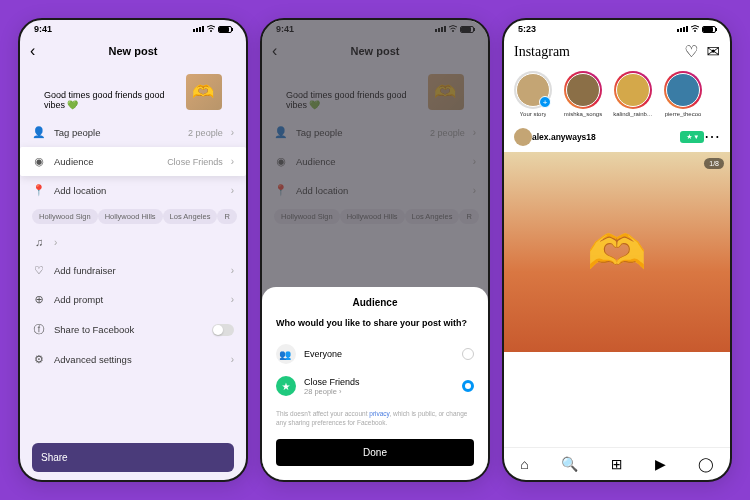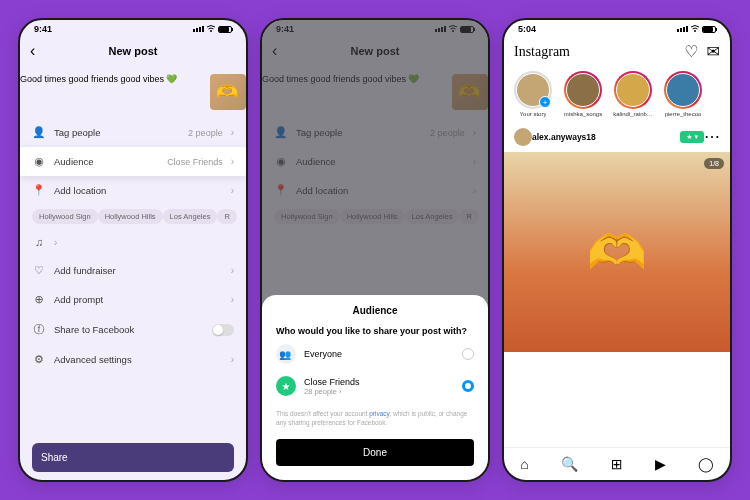--- a/index.html
+++ b/index.html
@@ -10,40 +10,40 @@
 .statusbar .icons{display:flex;gap:2px;align-items:center}
 .bars{display:inline-flex;gap:1px;align-items:flex-end}
 .bars span{width:2px;background:#000;display:block}
 .bars span:nth-child(1){height:3px}.bars span:nth-child(2){height:4px}.bars span:nth-child(3){height:5px}.bars span:nth-child(4){height:6px}
 .batt{width:14px;height:7px;border:1px solid #000;border-radius:2px;position:relative}
 .batt::after{content:'';position:absolute;right:-2px;top:1px;width:1px;height:3px;background:#000}
 .batt div{background:#000;height:100%;width:80%;border-radius:1px}
 .header{display:flex;align-items:center;padding:6px 10px;position:relative}
 .back{font-size:16px;font-weight:300}
 .title{position:absolute;left:0;right:0;text-align:center;font-size:11px;font-weight:700}
-.caption-row{display:flex;gap:8px;padding:8px 0;align-items:flex-start}
+.caption-row{display:flex;gap:8px;padding:8px 24px;align-items:flex-end}
 .caption-text{font-size:9px;flex:1}
 .thumb{width:36px;height:36px;border-radius:4px;background:linear-gradient(135deg,#d4a574,#b8956a);display:flex;align-items:center;justify-content:center;font-size:18px}
 .row{display:flex;align-items:center;padding:8px 12px;font-size:9.5px;gap:8px;color:#333}
 .row .icon{width:14px;text-align:center;font-size:11px;color:#555}
 .row .label{flex:1}
 .row .val{color:#999;font-size:9px}
 .chev{color:#aaa;font-size:10px}
 .highlight{background:#fff;box-shadow:0 2px 8px rgba(0,0,0,.1);border-radius:2px}
 .chips{display:flex;padding:4px 12px;overflow:hidden}
 .chip{background:#e5dff0;border-radius:10px;padding:3px 7px;font-size:7.5px;color:#666;white-space:nowrap}
 .toggle{width:22px;height:12px;background:#ddd;border-radius:6px;position:relative}
 .toggle::after{content:'';position:absolute;left:1px;top:1px;width:10px;height:10px;background:#fff;border-radius:50%;box-shadow:0 1px 2px rgba(0,0,0,.2)}
 .share-btn{margin:8px 12px;background:#4a3b7a;color:#fff;text-align:left;padding:9px;border-radius:6px;font-size:10px;font-weight:500}
 .spacer{flex:1}
 
 .overlay{position:absolute;inset:0;background:rgba(0,0,0,.45)}
 .sheet{position:absolute;bottom:0;left:0;right:0;background:#fff;border-radius:14px 14px 0 0;padding:10px 14px 14px}
 .sheet-title{text-align:center;font-size:10px;font-weight:600;margin-bottom:10px}
-.sheet-q{font-size:9px;font-weight:600;margin-bottom:2px}
+.sheet-q{font-size:9px;font-weight:600;margin-bottom:10px}
 .opt{display:flex;align-items:center;gap:8px;padding:6px 0}
 .opt-icon{width:20px;height:20px;border-radius:50%;display:flex;align-items:center;justify-content:center;font-size:10px}
 .opt-icon.ev{background:#f0f0f0}
 .opt-icon.cf{background:#1fc97e;color:#fff}
 .opt-text{flex:1}
 .opt-name{font-size:9px;font-weight:500}
 .opt-sub{font-size:7.5px;color:#999}
 .radio{width:12px;height:12px;border:1px solid #ccc;border-radius:50%}
 .radio.sel{border:3px solid #0095f6;width:12px;height:12px}
 .sheet-note{font-size:6.5px;color:#aaa;margin-top:8px;line-height:1.3}
@@ -222,21 +222,21 @@
       </div>
       <div class="radio sel"></div>
     </div>
     <div class="sheet-note">This doesn't affect your account <a>privacy</a>, which is public, or change any sharing preferences for Facebook.</div>
     <div class="done-btn">Done</div>
   </div>
 </div>
 
 <div class="phone">
   <div class="statusbar">
-    <span>5:04</span>
+    <span>5:23</span>
     <div class="icons">
         <span class="bars">
           <span></span>
           <span></span>
           <span></span>
           <span></span>
         </span>
     <svg width="10" height="8">
           <path d="M1 2 Q5 -1 9 2 M2.5 4 Q5 2 7.5 4" stroke="#000" fill="none"></path>
           <circle cx="5" cy="6" r="1"></circle>

